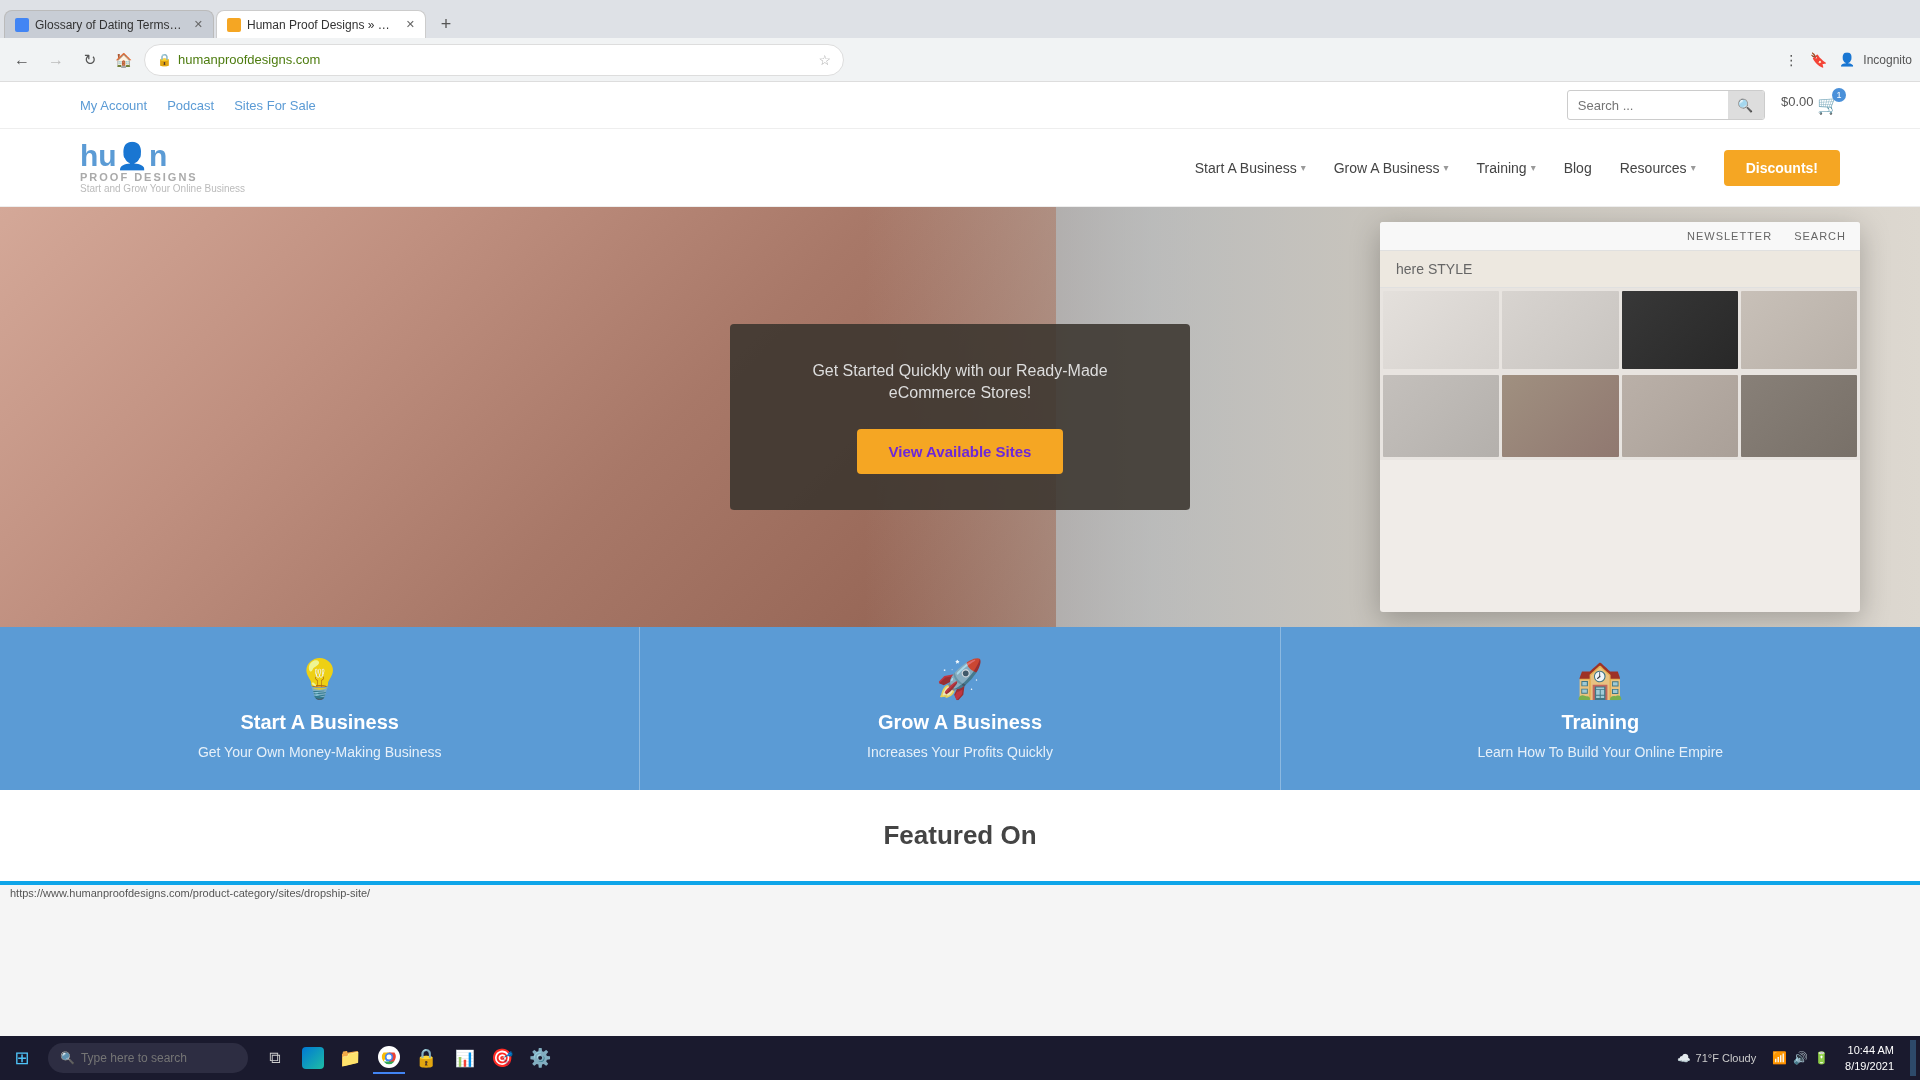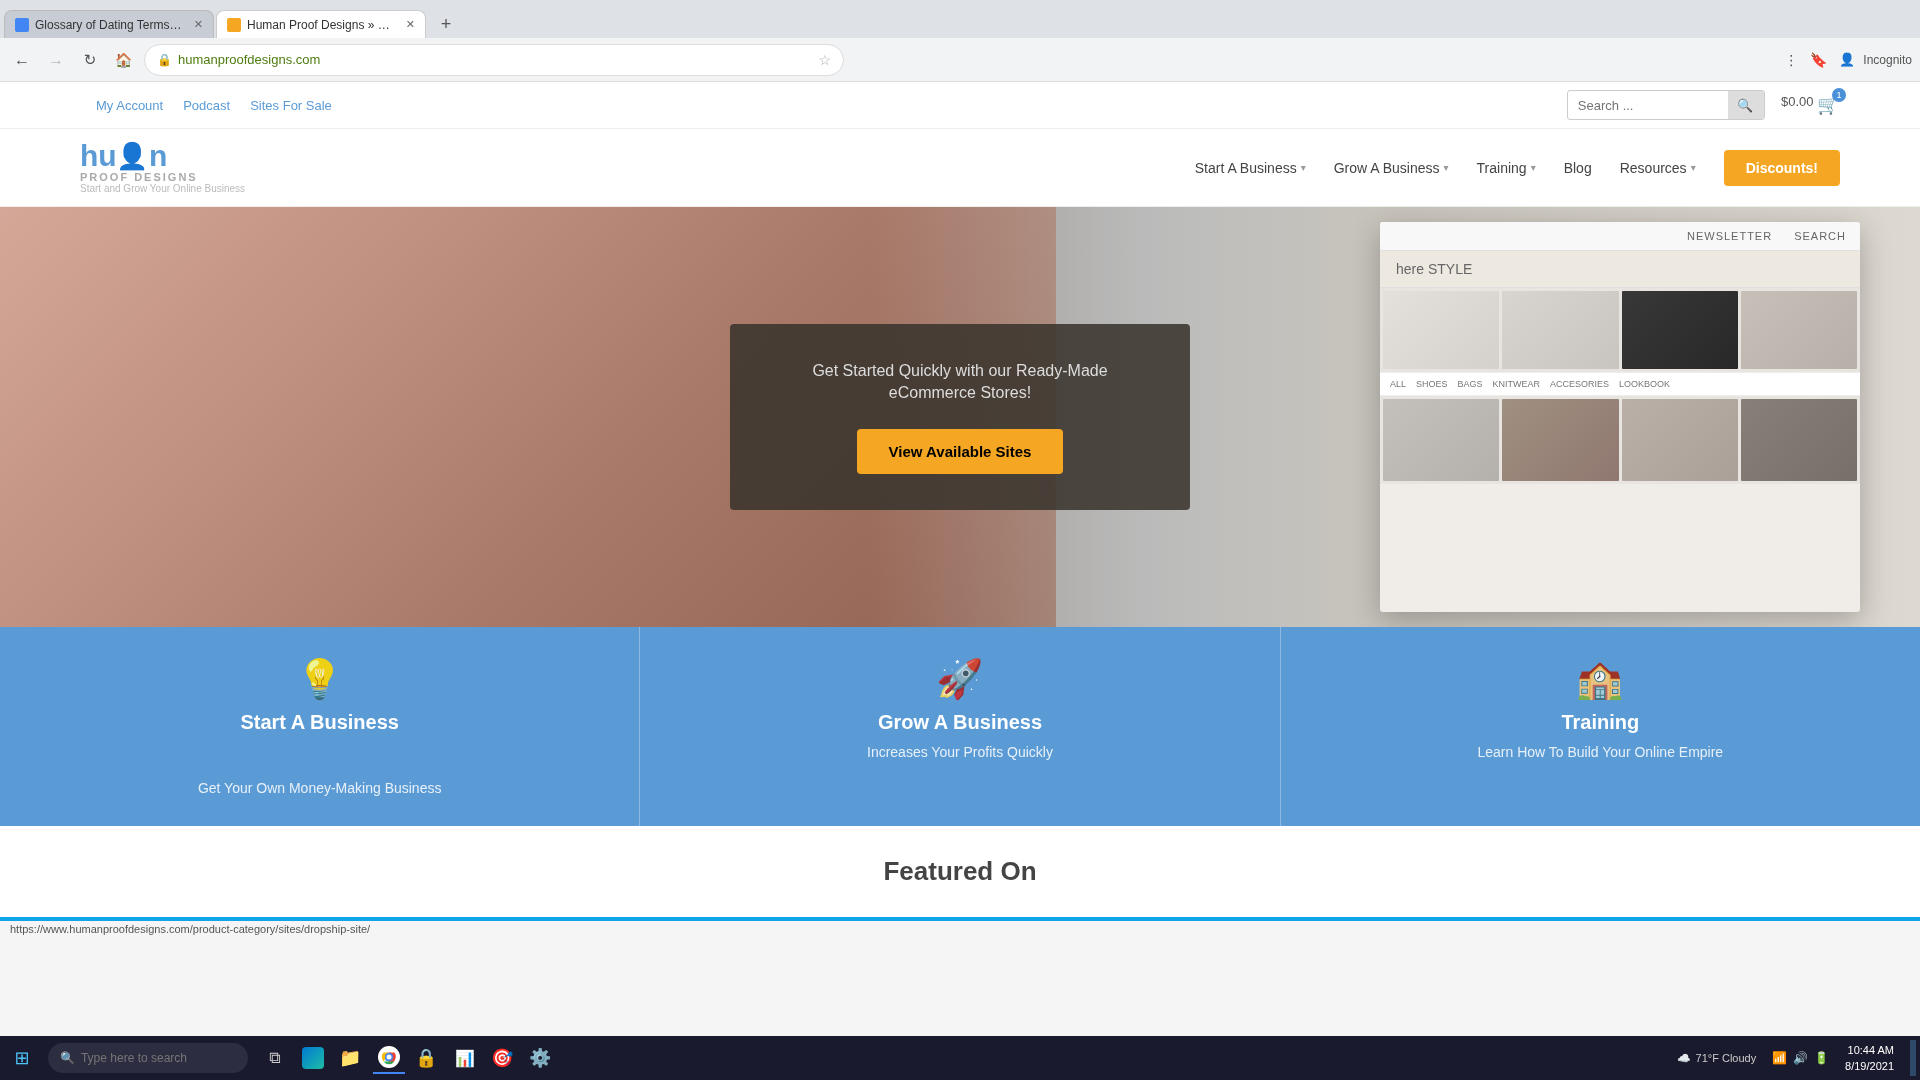--- a/index.html
+++ b/index.html
@@ -44,21 +44,21 @@
       <span style="width:24px;height:24px;display:flex;align-items:center;justify-content:center;font-size:14px;color:#555;cursor:pointer;">🔖</span>
       <span style="width:24px;height:24px;display:flex;align-items:center;justify-content:center;font-size:13px;color:#555;cursor:pointer;">👤</span>
       <span style="font-size:12px;color:#555;">Incognito</span>
     </div>
   </div>
 </div>
 
 <div style="background:#fff;">
 
   <div style="background:#fff;border-bottom:1px solid #eee;display:flex;align-items:center;justify-content:space-between;padding:8px 80px;">
-    <div style="display:flex;gap:20px;margin-left:16px;">
+    <div style="display:flex;gap:20px;">
       <a style="color:#5b9bd5;font-size:13px;text-decoration:none;">My Account</a>
       <a style="color:#5b9bd5;font-size:13px;text-decoration:none;">Podcast</a>
       <a style="color:#5b9bd5;font-size:13px;text-decoration:none;">Sites For Sale</a>
     </div>
     <div style="display:flex;align-items:center;gap:16px;">
       <div style="display:flex;align-items:center;border:1px solid #ccc;border-radius:3px;overflow:hidden;height:30px;">
         <input style="border: none; outline: none; padding: 0px 10px; font-size: 13px; width: 160px;" placeholder="Search ...">
         <button style="background:#ddd;border:none;padding:0 10px;height:100%;cursor:pointer;color:#555;font-size:13px;">🔍</button>
       </div>
       <div style="display:flex;align-items:flex-start;gap:4px;color:#555;font-size:13px;cursor:pointer;">
@@ -119,48 +119,40 @@
       </div>
       <div style="background:#ede8e0;padding:10px 16px;font-size:14px;color:#666;border-bottom:1px solid #e0e0e0;">
         <span>here STYLE</span>
       </div>
       <div style="display:grid;grid-template-columns:repeat(4,1fr);gap:3px;padding:3px;background:#e8e4e0;">
         <div style="height:78px;background:linear-gradient(135deg,#e4e0dc,#d4d0cc);border-radius:1px;"></div>
         <div style="height:78px;background:linear-gradient(135deg,#d8d4d0,#c8c4c0);border-radius:1px;"></div>
         <div style="height:78px;background:linear-gradient(135deg,#383838,#282828);border-radius:1px;"></div>
         <div style="height:78px;background:linear-gradient(135deg,#c8c0b8,#b8b0a8);border-radius:1px;"></div>
       </div>
-      <div style="padding:6px 10px;display:flex;gap:10px;background:#fff;border-top:1px solid #eee;border-bottom:1px solid #eee;">
-        <span style="font-size:9px;color:#777;text-transform:uppercase;">ALL</span>
-        <span style="font-size:9px;color:#777;text-transform:uppercase;">SHOES</span>
-        <span style="font-size:9px;color:#777;text-transform:uppercase;">BAGS</span>
-        <span style="font-size:9px;color:#777;text-transform:uppercase;">KNITWEAR</span>
-        <span style="font-size:9px;color:#777;text-transform:uppercase;">ACCESORIES</span>
-        <span style="font-size:9px;color:#777;text-transform:uppercase;">LOOKBOOK</span>
-      </div>
       <div style="display:grid;grid-template-columns:repeat(4,1fr);gap:3px;padding:3px;background:#e8e4e0;">
         <div style="height:82px;background:linear-gradient(135deg,#c4c0bc,#b4b0ac);border-radius:1px;"></div>
         <div style="height:82px;background:linear-gradient(135deg,#a09080,#907870);border-radius:1px;"></div>
         <div style="height:82px;background:linear-gradient(135deg,#bab0a8,#aaa098);border-radius:1px;"></div>
         <div style="height:82px;background:linear-gradient(135deg,#888078,#787068);border-radius:1px;"></div>
       </div>
     </div>
 
     <div style="position:absolute;left:50%;top:50%;transform:translate(-50%,-50%);background:rgba(58,52,46,0.88);color:#fff;padding:36px 50px;border-radius:4px;text-align:center;width:460px;">
       <p style="font-size:16px;color:#ddd;margin-bottom:24px;line-height:1.4;">Get Started Quickly with our Ready-Made eCommerce Stores!</p>
-      <button style="background:#f5a623;color:#000000;border:none;padding:14px 32px;border-radius:4px;font-size:15px;font-weight:bold;cursor:pointer;">View Available Sites</button>
+      <button style="background:#f5a623;color:#6d28d9;border:none;padding:14px 32px;border-radius:4px;font-size:15px;font-weight:bold;cursor:pointer;">View Available Sites</button>
     </div>
   </div>
 
   <div style="background:#5b9bd5;display:flex;width:100%;">
 
     <div style="flex:1;padding:30px 20px;text-align:center;border-right:1px solid rgba(255,255,255,0.3);display:flex;flex-direction:column;align-items:center;gap:10px;cursor:pointer;">
       <div style="font-size:38px;opacity:0.9;">💡</div>
       <div style="font-size:20px;font-weight:bold;color:#fff;">Start A Business</div>
-      <div style="font-size:14px;color:rgba(255,255,255,0.85);margin-top:36px;">Get Your Own Money-Making Business</div>
+      <div style="font-size:14px;color:rgba(255,255,255,0.85);">Get Your Own Money-Making Business</div>
     </div>
 
     <div style="flex:1;padding:30px 20px;text-align:center;border-right:1px solid rgba(255,255,255,0.3);display:flex;flex-direction:column;align-items:center;gap:10px;cursor:pointer;">
       <div style="font-size:38px;opacity:0.9;">🚀</div>
       <div style="font-size:20px;font-weight:bold;color:#fff;">Grow A Business</div>
       <div style="font-size:14px;color:rgba(255,255,255,0.85);">Increases Your Profits Quickly</div>
     </div>
 
     <div style="flex:1;padding:30px 20px;text-align:center;display:flex;flex-direction:column;align-items:center;gap:10px;cursor:pointer;">
       <div style="font-size:38px;opacity:0.9;">🏫</div>

